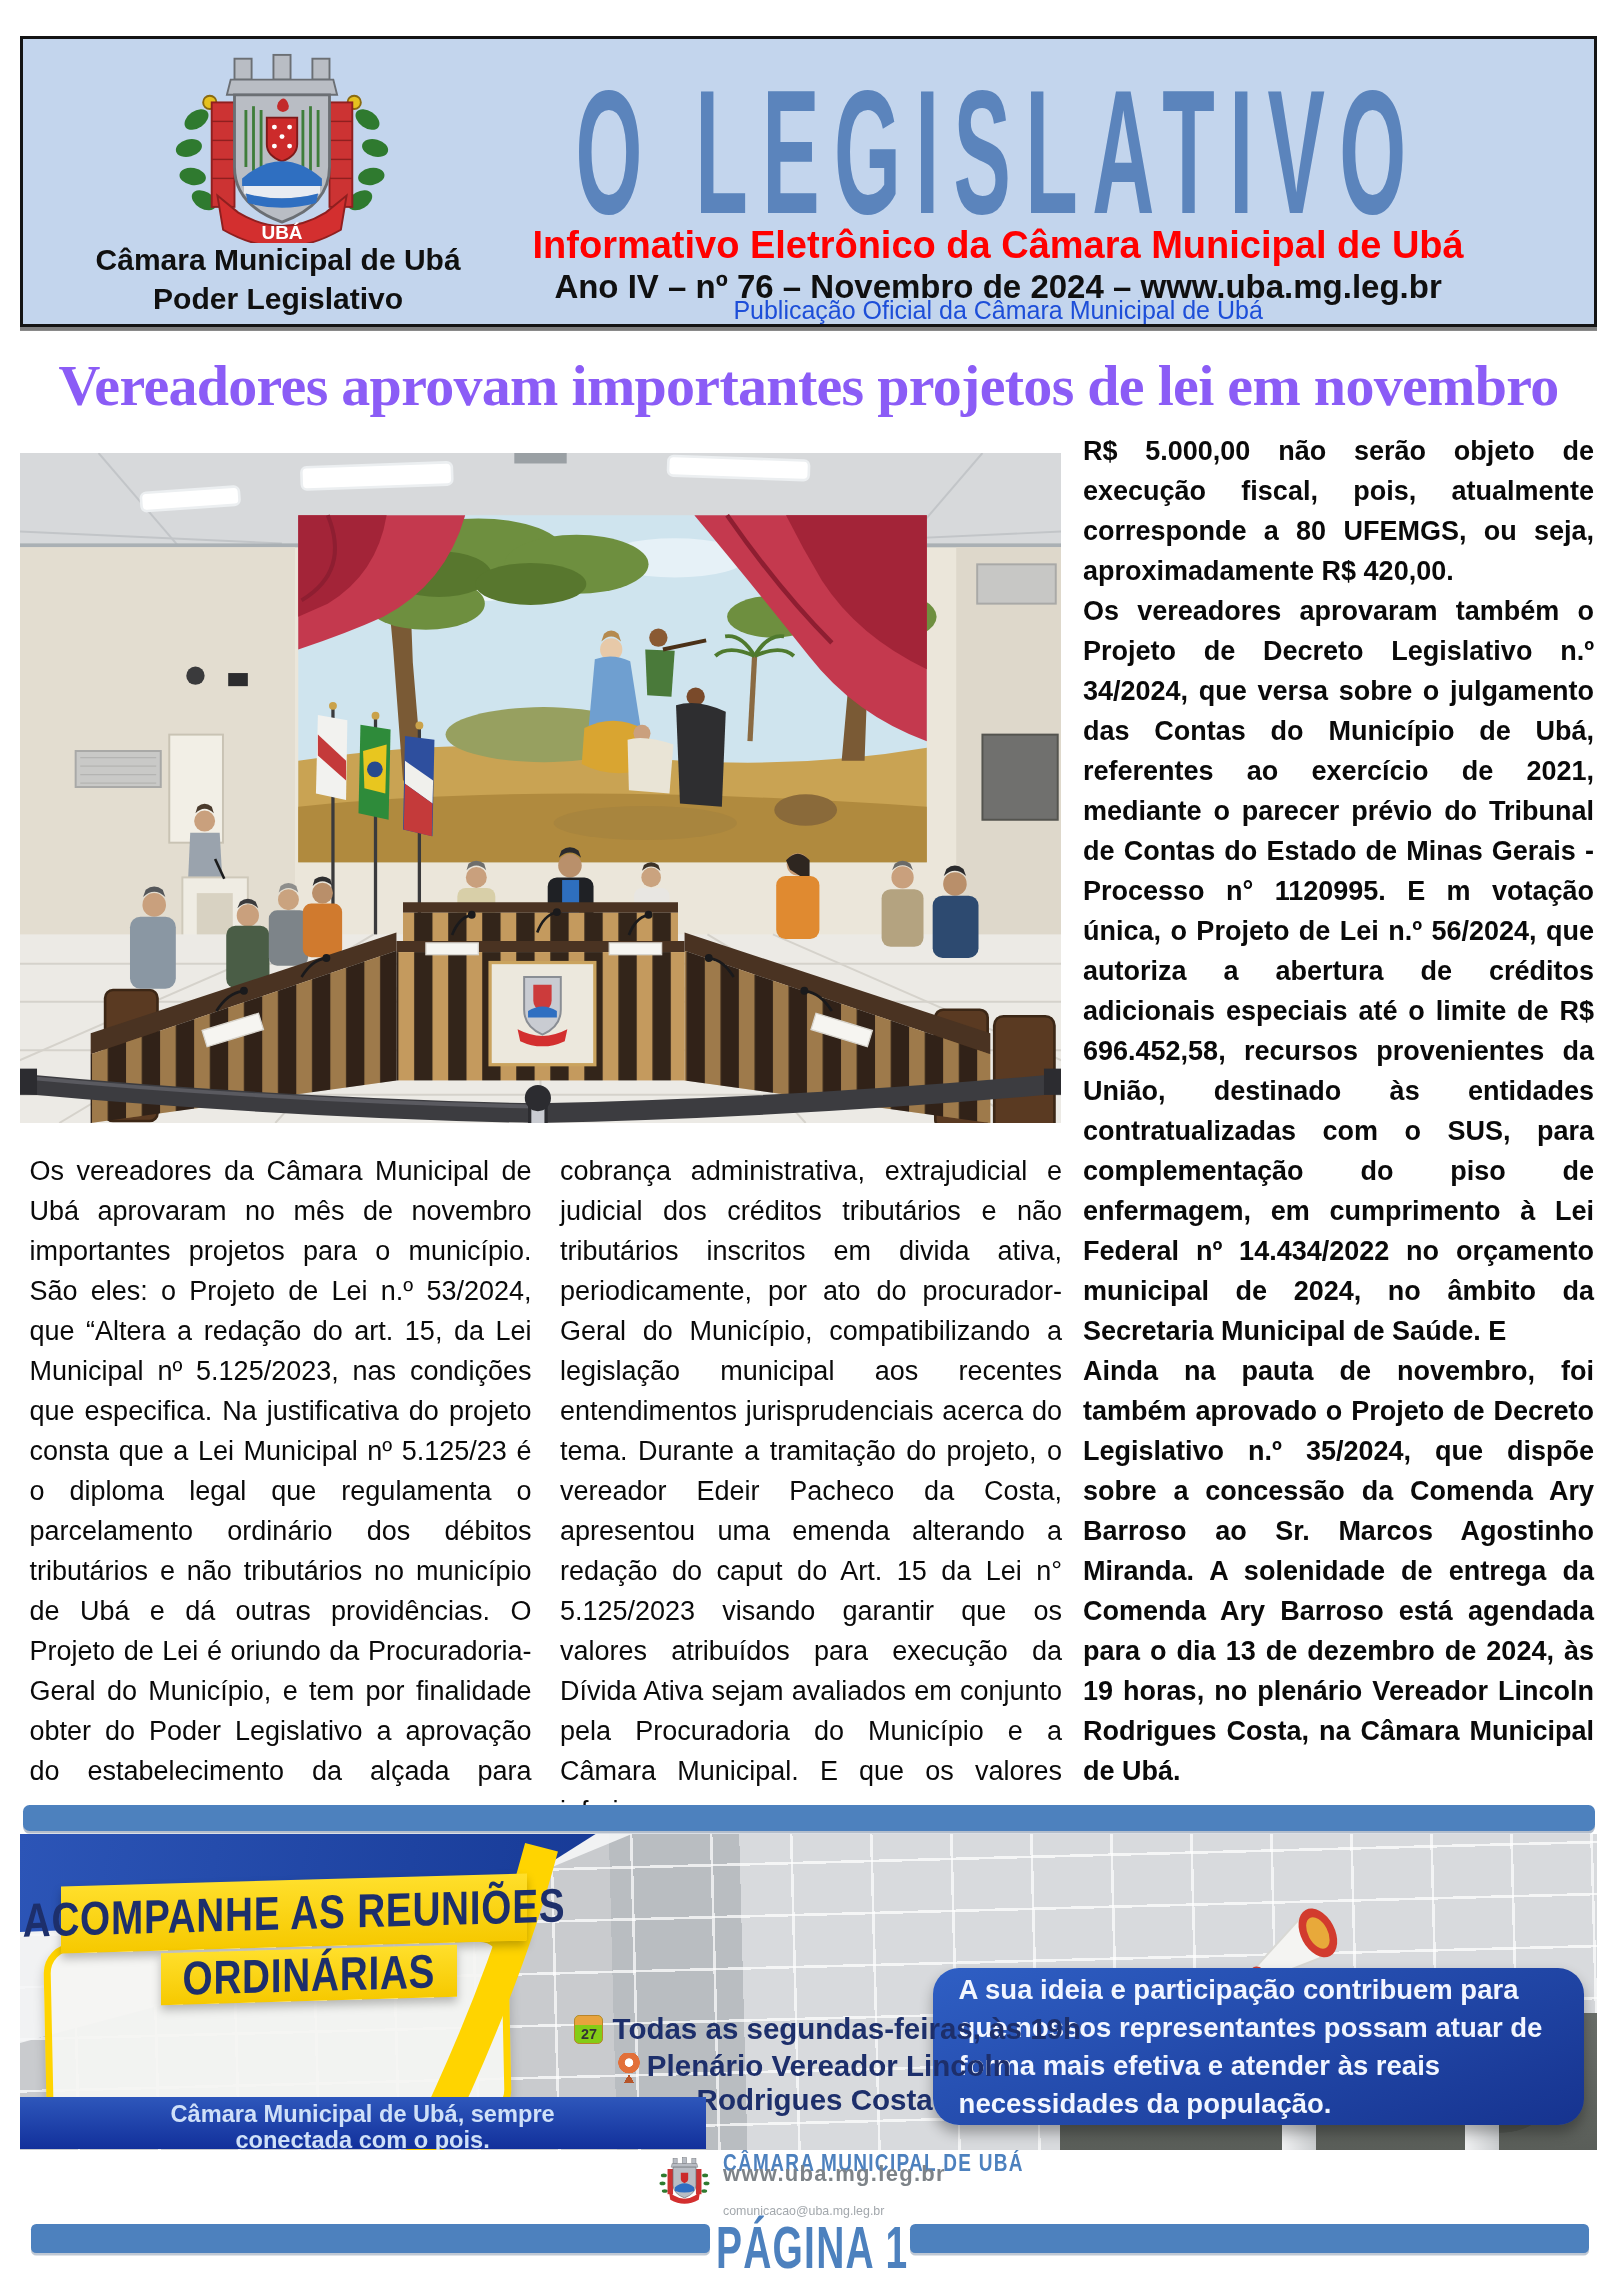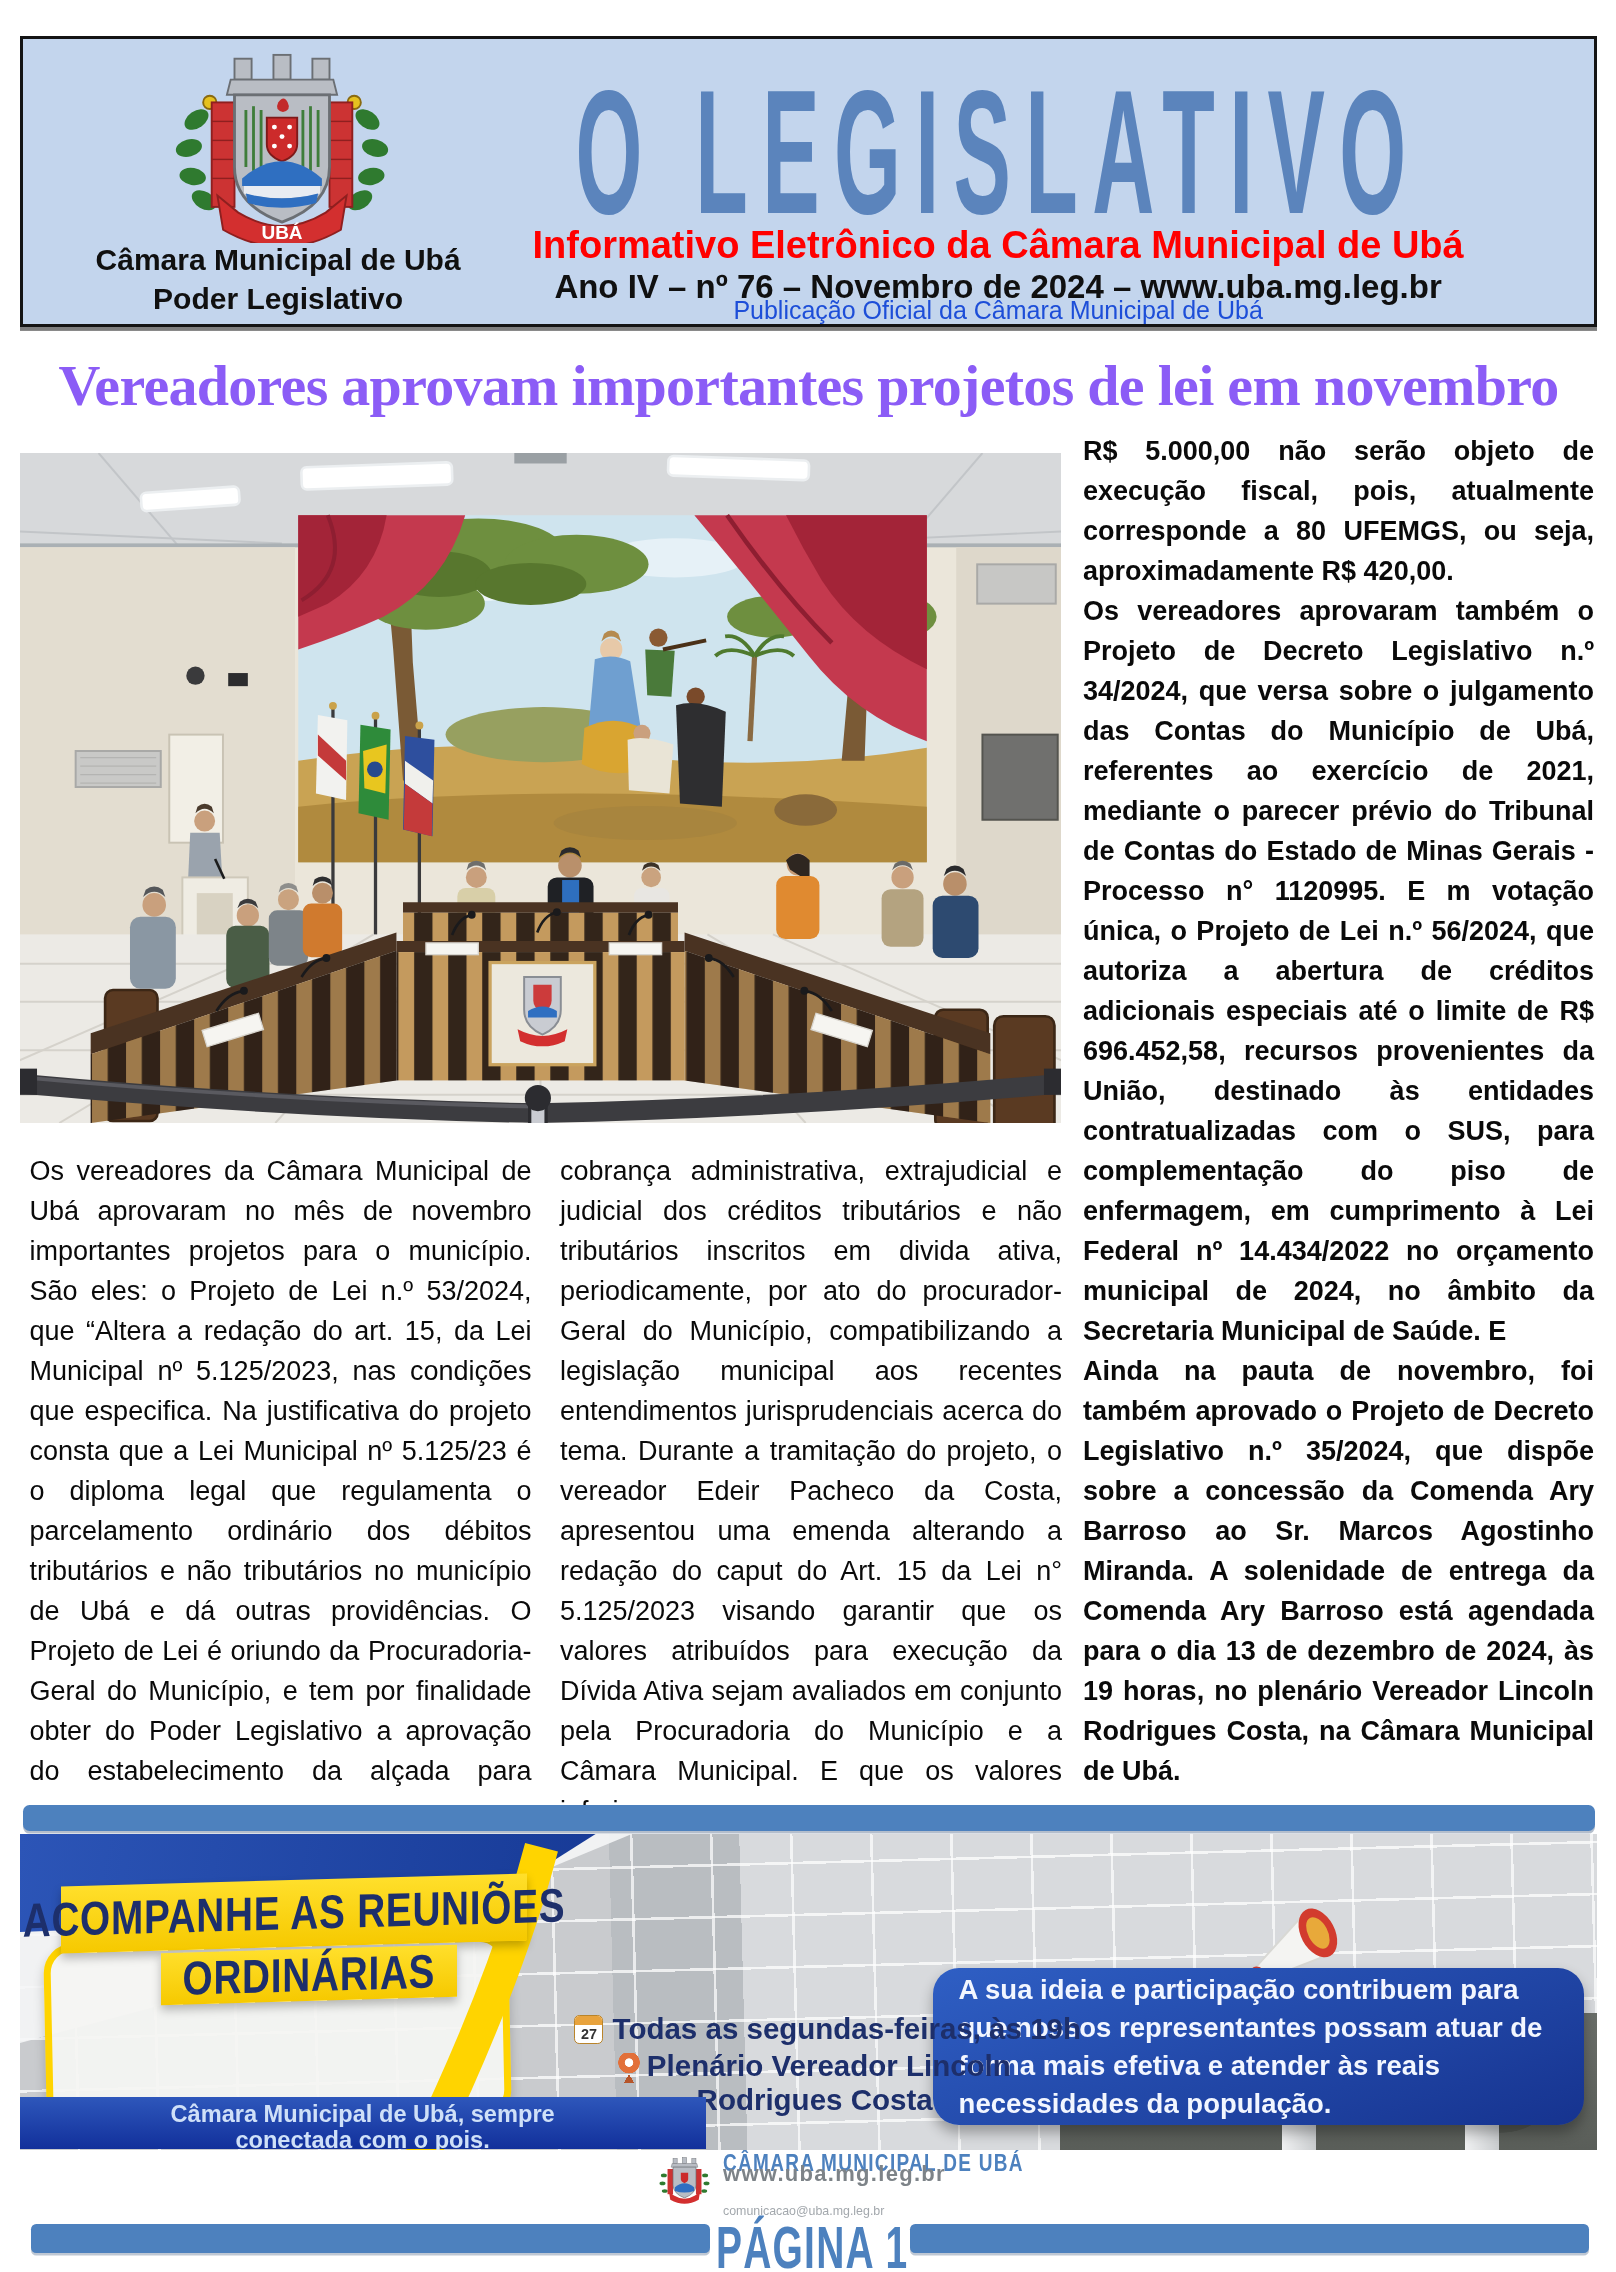--- a/index.html
+++ b/index.html
@@ -78,21 +78,21 @@
   .ribbon-1 { left:41px; top:46px; width:466px; height:67px; }
   .ribbon-2 { left:141px; top:115px; width:296px; height:52px; }
   .info-panel { position:absolute; left:25px; top:105px; width:465px; height:185px;
     background:rgba(244,244,242,.95); border:7.9px solid #ffd400; border-radius:30px;
     transform:rotate(-1.2deg); z-index:3; box-shadow:0 6.5px 11.8px rgba(0,0,0,.2); }
   .panel-line { position:absolute; width:100%; text-align:center; font-weight:bold;
     color:#1d2f6b; font-size:29.5px; z-index:4; white-space:nowrap; }
   .pl-schedule { left:19.6px; top:178px; }
   .pl-venue1 { left:6.5px; top:215px; }
   .pl-venue2 { left:6.5px; top:249px; }
-  .cal-icon { display:inline-block; width:29px; height:29px; border-radius:5.2px; background:#ffffff;
+  .cal-icon { display:inline-block; width:29px; height:29px; border-radius:5.2px; background:#84cc16;
     border:1.3px solid #b9842a; vertical-align:-5.2px; margin-right:9.2px; position:relative; overflow:hidden; }
   .cal-icon .cal-top { position:absolute; left:0; top:0; width:100%; height:9.2px; background:#e8a33d; }
   .cal-icon .cal-day { position:absolute; left:0; top:9.2px; width:100%; text-align:center;
     font-size:14.4px; font-weight:bold; color:#333; line-height:18.3px; }
   .pin-icon { display:inline-block; width:22px; height:30px; margin-right:6.5px; vertical-align:-6.5px;
     background:radial-gradient(circle at 50% 32%, #fff 0 3.9px, #e2703a 4.6px 10.5px, transparent 11px),
       conic-gradient(from 150deg at 50% 70%, #b6552a 0 60deg, transparent 60deg 360deg);
     }
   .tagline-bar { position:absolute; left:0; top:263px; width:686px; height:52px;
     background:linear-gradient(#2e57bb,#12309b); z-index:6; text-align:center;

